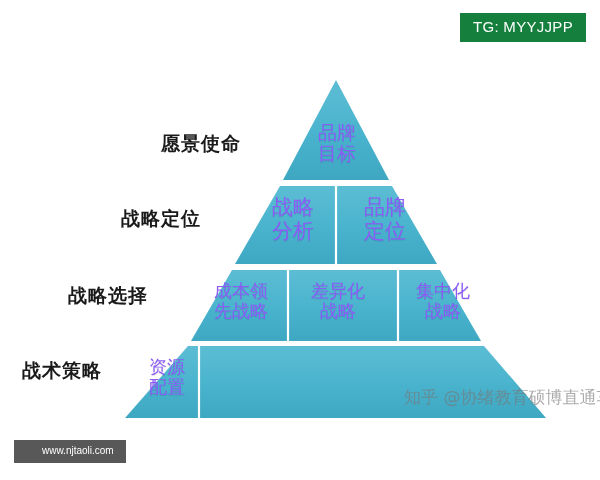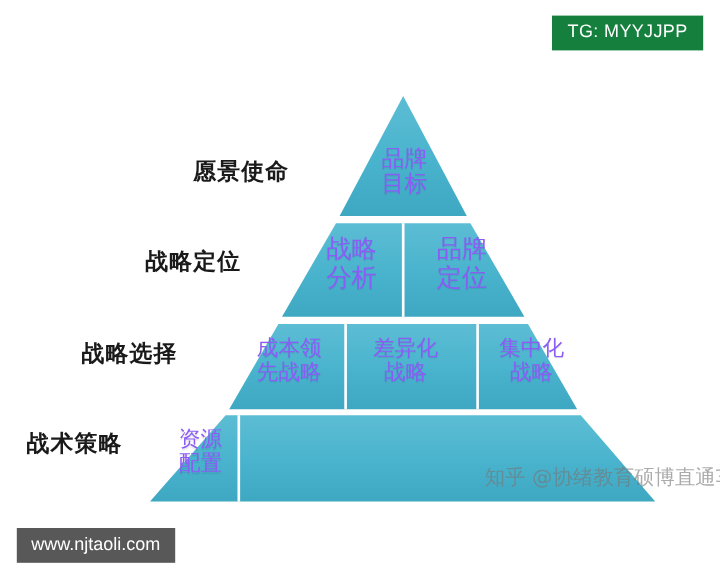--- a/index.html
+++ b/index.html
@@ -33,24 +33,24 @@
     line-height: 1.2;
     white-space: nowrap;
     font-family: "Liberation Sans", sans-serif;
   }
 
   
   #url-badge {
     position: absolute;
     left: 14px;
     top: 440px;
-    padding: 5px 12px 6px 12px;
+    padding: 5px 12px 6px 28px;
     background: #585858;
     color: #ffffff;
-    font-size: 15px;
+    font-size: 10px;
     line-height: 1.2;
     white-space: nowrap;
     font-family: "Liberation Sans", sans-serif;
   }
 
   
   #pyramid-svg {
     position: absolute;
     left: 0;
     top: 0;

